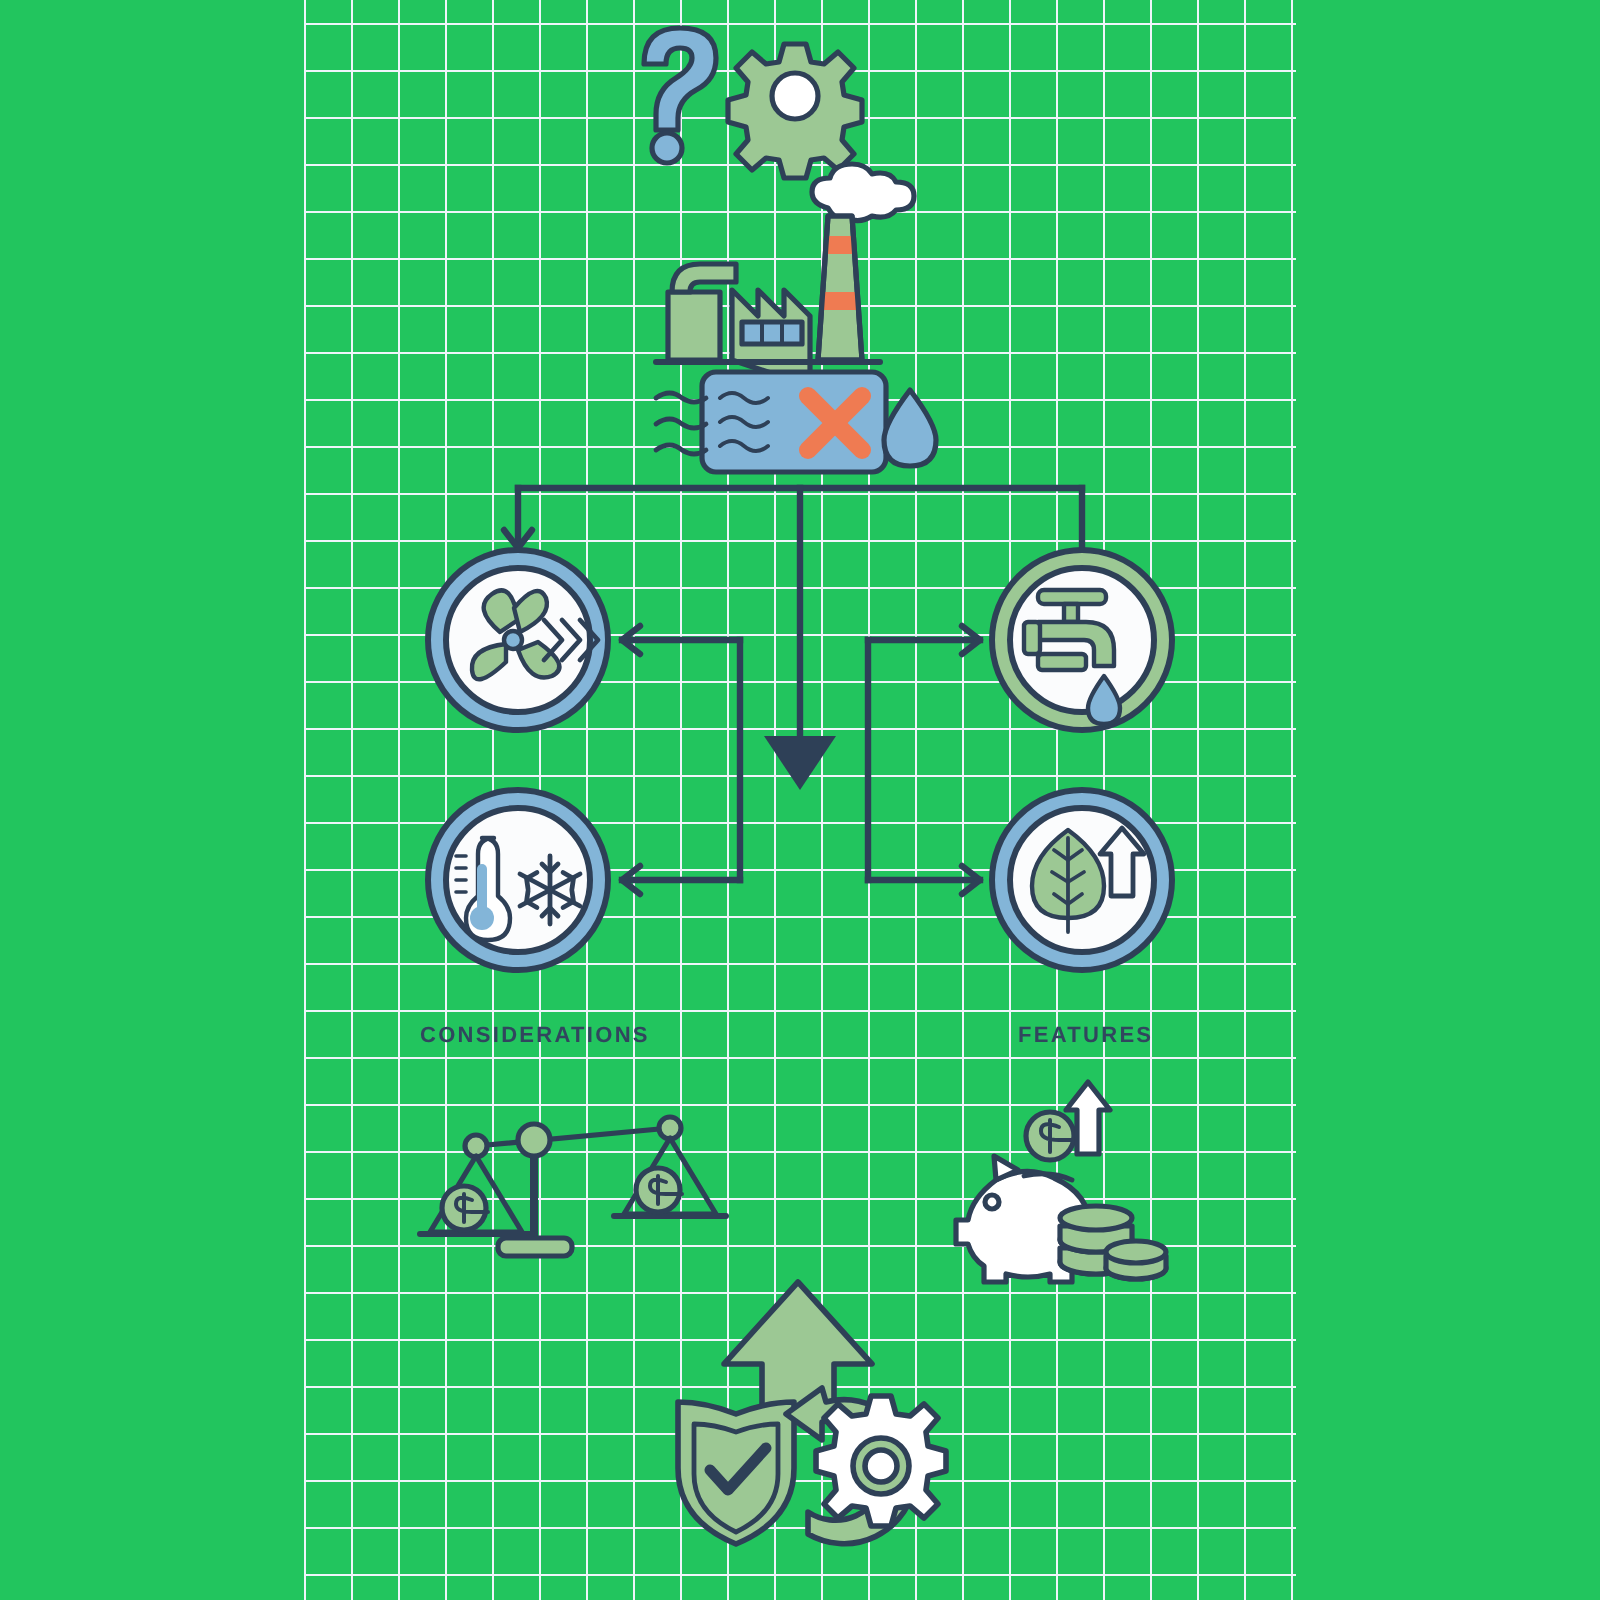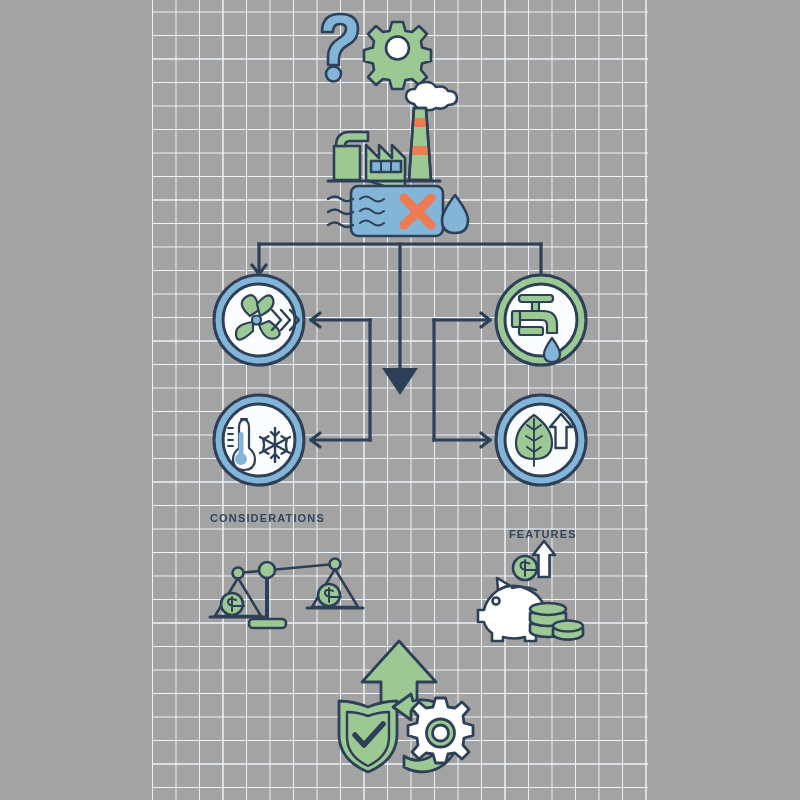--- a/index.html
+++ b/index.html
@@ -6,21 +6,21 @@
   html,body{margin:0;padding:0;}
   body{
     width:800px;height:800px;
     background:#fbfcfd;
     font-family:"Liberation Sans", sans-serif;
     overflow:hidden;
   }
   #stage{
     position:relative;
     width:800px;height:800px;
-    background:#a3a3a3;
+    background:#22c55e;
   }
   
   #grid{
     position:absolute;
     left:152px; top:0px;
     width:496px; height:800px;
     background-image:
       linear-gradient(to right, #e3eef7 1px, transparent 1px),
       linear-gradient(to bottom, #e3eef7 1px, transparent 1px);
     background-size:70.5px 70.5px;
@@ -40,21 +40,21 @@
   .lbl{
     position:absolute;
     color:#31465e;
     font-size:11px;
     font-weight:700;
     letter-spacing:1.15px;
     font-family:"Liberation Sans", sans-serif;
     white-space:nowrap;
   }
   #lbl-considerations{left:210px;top:512px;}
-  #lbl-features{left:509px;top:528px;}
+  #lbl-features{left:509px;top:512px;}
 </style>
 </head>
 <body>
 
 <div id="stage">
 
   <div id="grid"></div>
 
   <svg class="layer" viewBox="0 0 800 800" xmlns="http://www.w3.org/2000/svg">
     <g fill="none" stroke="#2e4057" stroke-width="3.2" stroke-linecap="square">

